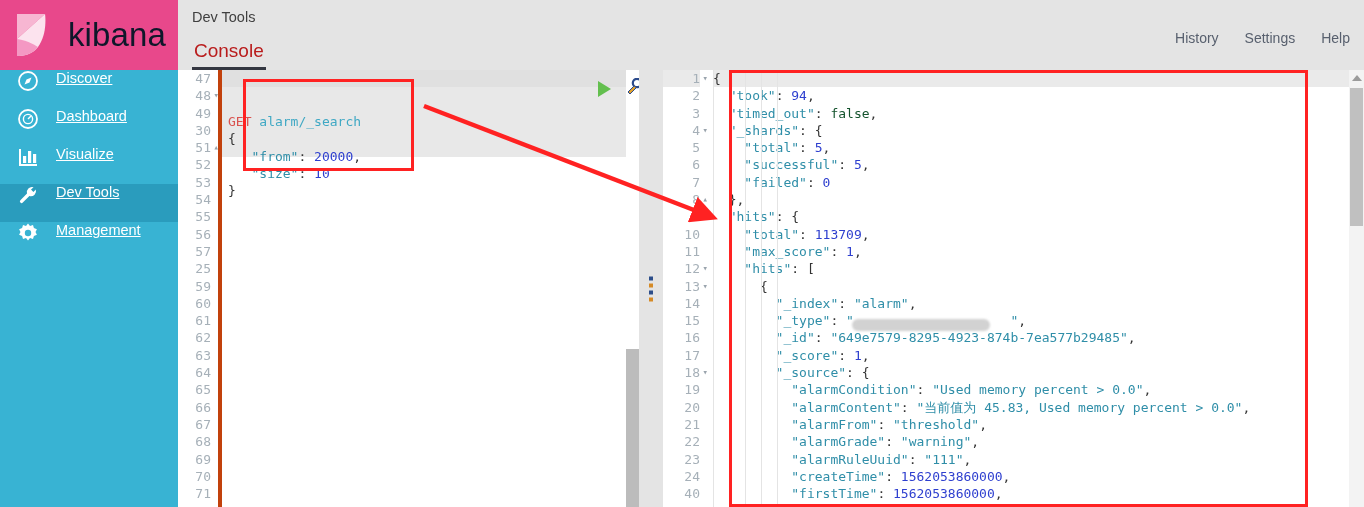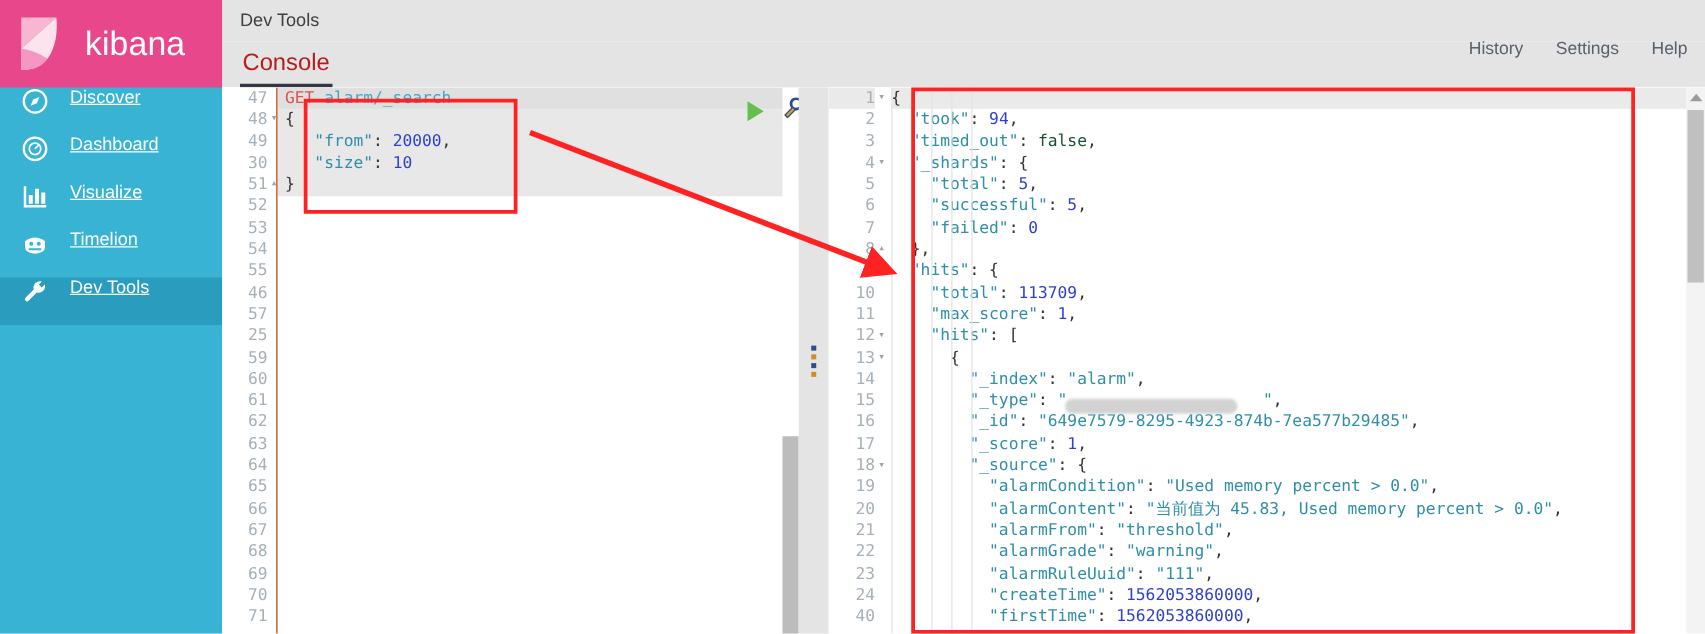--- a/index.html
+++ b/index.html
@@ -18,21 +18,21 @@
     display: flex; flex-direction: column;
     flex: 0 0 178px;
   }
   .logo-bar {
     height: 70px; background: #e8488b;
     display: flex; align-items: center;
     padding-left: 14px;
   }
   .logo-mark { width: 42px; height: 44px; flex: 0 0 42px; position: relative; }
   .logo-text {
-    color: #ffffff; font-size: 27px; font-weight: 400;
+    color: #0f172a; font-size: 33px; font-weight: 400;
     margin-left: 12px; letter-spacing: .1px; text-align: right;
   }
   .nav-item {
     height: 38px; display: flex; align-items: flex-start;
     padding-left: 17px; cursor: pointer;
     color: #fff;
     text-decoration: underline;
   }
   .nav-item.active { background: #2a9cbd; }
   .nav-icon {
@@ -81,33 +81,33 @@
   .splitter .dots i:nth-child(3){ background:#2d4e8a; }
   .splitter .dots i:nth-child(4){ background:#d58a26; }
   .pane-right { flex: 1 1 auto; }
 
   .code-area { display: flex; height: 100%; font-family: "DejaVu Sans Mono", monospace; font-size: 13px; }
   .gutter {
     width: 44px; flex: 0 0 44px; background: #fff;
     text-align: right; padding-right: 7px;
     color: #a6b0b8; user-select: none; position: relative;
   }
-  .gutter-right-border { border-right: 1px solid #c2410c; }
+  .gutter-right-border { border-right: 4px solid #c2410c; }
   .gut-line { height: 17.3px; line-height: 17.3px; position: relative; }
   .gut-line.hl { background: #eaeaea; }
   .fold {
     position: absolute; right: -8px; top: 0; width: 8px; height: 17.3px;
     line-height: 17.3px; font-size: 9px; color: #9aa4ad;
   }
   .code-lines { flex: 1 1 auto; position: relative; padding-left: 6px; }
   .cl { height: 17.3px; line-height: 17.3px; white-space: pre; }
   .cl.hl { background: #eaeaea; }
 
   
-  .pane-left .code-lines { background: transparent; }
+  .pane-left .code-lines { background: transparent; margin-top: 43px; }
   .req-bg {
     position: absolute; left: 44px; top: 0; width: 417px; height: 87px;
     background: #e8e8e8;
   }
   .req-bg2 {
     position: absolute; left: 44px; top: 0; width: 417px; height: 17.3px;
     background: #e0e0e0;
   }
 
   .tok-method { color: #d9534f; }
@@ -209,38 +209,36 @@
           <span class="nav-icon">
             <svg width="22" height="22" viewBox="0 0 22 22">
               <path d="M3 3 V19 H20" fill="none" stroke="#fff" stroke-width="2"></path>
               <rect x="6" y="10" width="3.2" height="7" fill="#fff"></rect>
               <rect x="11" y="5" width="3.2" height="12" fill="#fff"></rect>
               <rect x="16" y="8" width="3.2" height="9" fill="#fff"></rect>
             </svg>
           </span>
           <span class="nav-label">Visualize</span>
         </div>
-        <div class="nav-item">
-          <span class="nav-icon">
-            <svg width="22" height="22" viewBox="0 0 22 22">
-              <path d="M3 9 q8 -6 16 0 v5 q0 4 -8 5 q-8 -1 -8 -5 Z" fill="#fff"></path>
-              <circle cx="8" cy="11" r="1.6" fill="#38b3d3"></circle>
-              <circle cx="14" cy="11" r="1.6" fill="#38b3d3"></circle>
-              <rect x="6" y="14.6" width="10" height="1.6" fill="#38b3d3"></rect>
-            </svg>
-          </span>
-          <span class="nav-label">Timelion</span>
-        </div>
         <div class="nav-item active">
           <span class="nav-icon">
             <svg width="22" height="22" viewBox="0 0 22 22">
               <path d="M16.6 3.2 a5.2 5.2 0 0 0 -6.6 6.4 L3.4 16.2 a1.7 1.7 0 0 0 0 2.4 a1.7 1.7 0 0 0 2.4 0 l6.6 -6.6 a5.2 5.2 0 0 0 6.4 -6.6 L16.4 8 L14 5.6 Z" fill="#fff"></path>
             </svg>
           </span>
           <span class="nav-label">Dev Tools</span>
+        </div>
+        <div class="nav-item">
+          <span class="nav-icon">
+            <svg width="22" height="22" viewBox="0 0 22 22">
+              <path d="M11 1.6 l2 2.4 l3-.9 l.9 3 l3 1.1 l-1.4 2.8 l1.4 2.8 l-3 1.1 l-.9 3 l-3-.9 l-2 2.4 l-2-2.4 l-3 .9 l-.9-3 l-3-1.1 l1.4-2.8 l-1.4-2.8 l3-1.1 l.9-3 l3 .9 Z" fill="#fff"></path>
+              <circle cx="11" cy="11" r="3.2" fill="#38b3d3"></circle>
+            </svg>
+          </span>
+          <span class="nav-label">Management</span>
         </div>
       </div>
   </div>
 
   <div class="main">
 
     <div class="topbar">
       <div class="topbar-title">Dev Tools</div>
       <div class="topbar-links" id="topbar-links">
           <div class="topbar-link">History</div>
@@ -262,21 +260,21 @@
           <div class="gutter gutter-right-border" id="req-gutter">
               <div class="gut-line">47</div>
               <div class="gut-line">48<span class="fold">▾</span></div>
               <div class="gut-line">49</div>
               <div class="gut-line">30</div>
               <div class="gut-line">51<span class="fold">▴</span></div>
               <div class="gut-line">52</div>
               <div class="gut-line">53</div>
               <div class="gut-line">54</div>
               <div class="gut-line">55</div>
-              <div class="gut-line">46</div>
+              <div class="gut-line">56</div>
               <div class="gut-line">57</div>
               <div class="gut-line">25</div>
               <div class="gut-line">59</div>
               <div class="gut-line">60</div>
               <div class="gut-line">61</div>
               <div class="gut-line">62</div>
               <div class="gut-line">63</div>
               <div class="gut-line">64</div>
               <div class="gut-line">65</div>
               <div class="gut-line">66</div>

